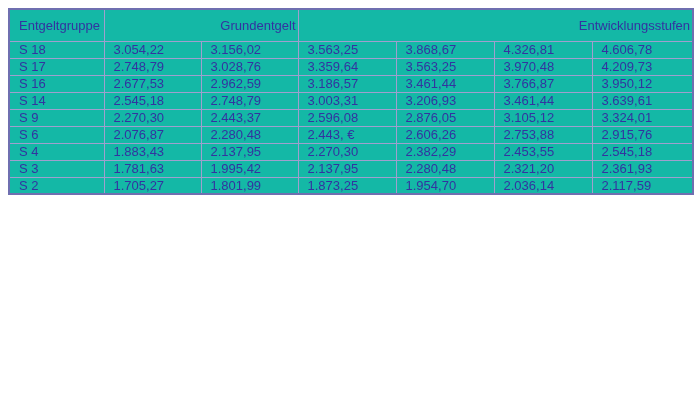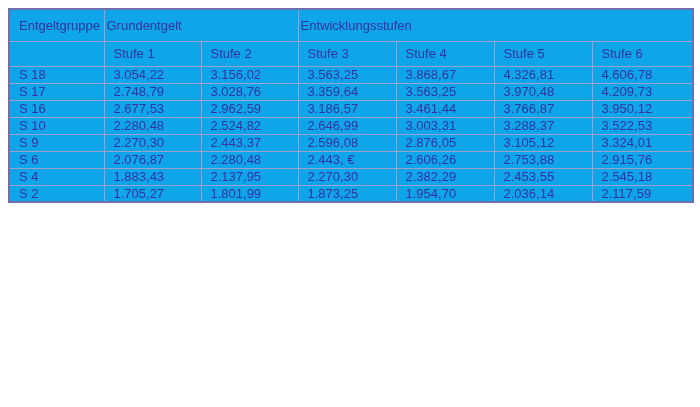--- a/index.html
+++ b/index.html
@@ -11,68 +11,59 @@
     overflow: hidden;
   }
   .wrap {
     padding: 8px 8px 7px 8px;
   }
   table {
     border-collapse: collapse;
     table-layout: fixed;
     width: 684px;
     border: 2px solid #6f6fb0;
-    background: #0ea5e9;
+    background: #14b8a6;
     padding-left: 12px;
   }
   th, td {
     border: 1px solid #9f9fce;
     font-family: "Liberation Sans", sans-serif;
     font-size: 13px;
     font-weight: normal;
     color: #3333a0;
     text-align: left;
     vertical-align: middle;
     padding: 0 2px 0 9px;
     white-space: nowrap;
     overflow: hidden;
   }
   thead tr.group-row { height: 32px; }
   thead tr.stufe-row { height: 25px; }
   tbody tr { height: 17px; }
-  th.center { text-align: left; padding-left: 2px; }
+  th.center { text-align: right; padding-left: 2px; }
 </style>
 </head>
 <body>
 
 <div class="wrap">
   <table>
     <colgroup>
       <col style="width:95px">
       <col style="width:97px">
       <col style="width:97px">
       <col style="width:98px">
       <col style="width:98px">
       <col style="width:98px">
       <col style="width:101px">
     </colgroup>
     <thead>
       <tr class="group-row">
         <th>Entgeltgruppe</th>
         <th class="center" colspan="2">Grundentgelt</th>
         <th class="center" colspan="4">Entwicklungsstufen</th>
-      </tr>
-      <tr class="stufe-row">
-        <th></th>
-        <th>Stufe 1</th>
-        <th>Stufe 2</th>
-        <th>Stufe 3</th>
-        <th>Stufe 4</th>
-        <th>Stufe 5</th>
-        <th>Stufe 6</th>
       </tr>
     </thead>
     <tbody>
         <tr>
           <td>S 18</td>
           <td>3.054,22</td>
           <td>3.156,02</td>
           <td>3.563,25</td>
           <td>3.868,67</td>
           <td>4.326,81</td>
@@ -90,27 +81,27 @@
         <tr>
           <td>S 16</td>
           <td>2.677,53</td>
           <td>2.962,59</td>
           <td>3.186,57</td>
           <td>3.461,44</td>
           <td>3.766,87</td>
           <td>3.950,12</td>
         </tr>
         <tr>
-          <td>S 10</td>
-          <td>2.280,48</td>
-          <td>2.524,82</td>
-          <td>2.646,99</td>
+          <td>S 14</td>
+          <td>2.545,18</td>
+          <td>2.748,79</td>
           <td>3.003,31</td>
-          <td>3.288,37</td>
-          <td>3.522,53</td>
+          <td>3.206,93</td>
+          <td>3.461,44</td>
+          <td>3.639,61</td>
         </tr>
         <tr>
           <td>S 9</td>
           <td>2.270,30</td>
           <td>2.443,37</td>
           <td>2.596,08</td>
           <td>2.876,05</td>
           <td>3.105,12</td>
           <td>3.324,01</td>
         </tr>
@@ -126,20 +117,29 @@
         <tr>
           <td>S 4</td>
           <td>1.883,43</td>
           <td>2.137,95</td>
           <td>2.270,30</td>
           <td>2.382,29</td>
           <td>2.453,55</td>
           <td>2.545,18</td>
         </tr>
         <tr>
+          <td>S 3</td>
+          <td>1.781,63</td>
+          <td>1.995,42</td>
+          <td>2.137,95</td>
+          <td>2.280,48</td>
+          <td>2.321,20</td>
+          <td>2.361,93</td>
+        </tr>
+        <tr>
           <td>S 2</td>
           <td>1.705,27</td>
           <td>1.801,99</td>
           <td>1.873,25</td>
           <td>1.954,70</td>
           <td>2.036,14</td>
           <td>2.117,59</td>
         </tr>
       </tbody>
   </table>

